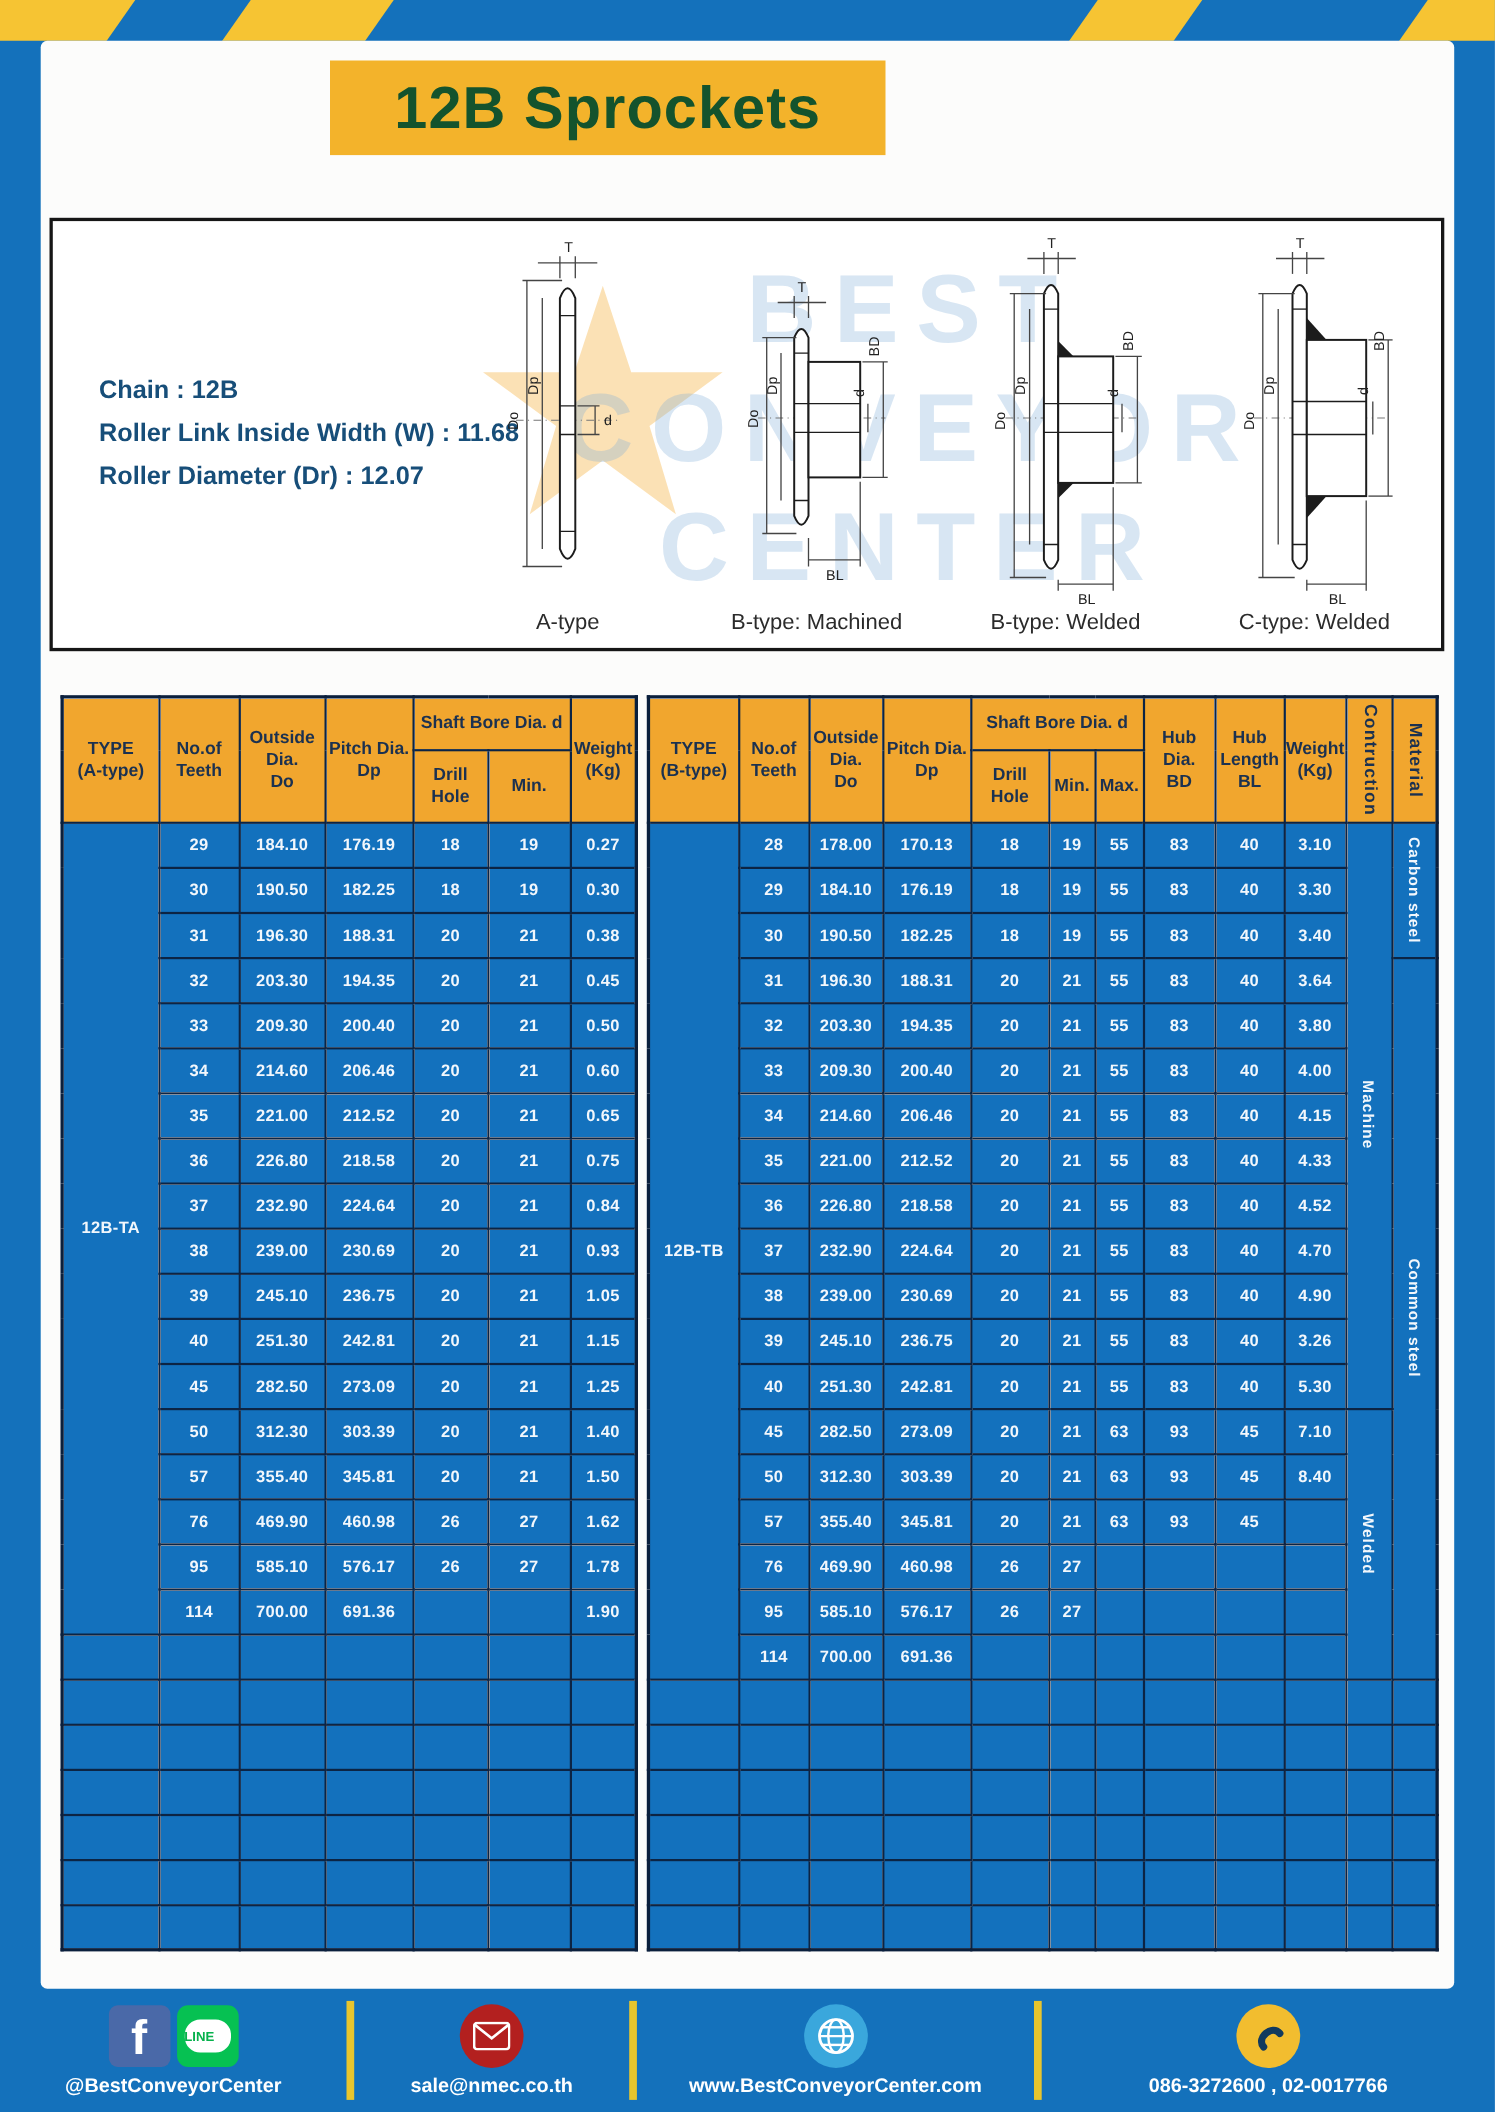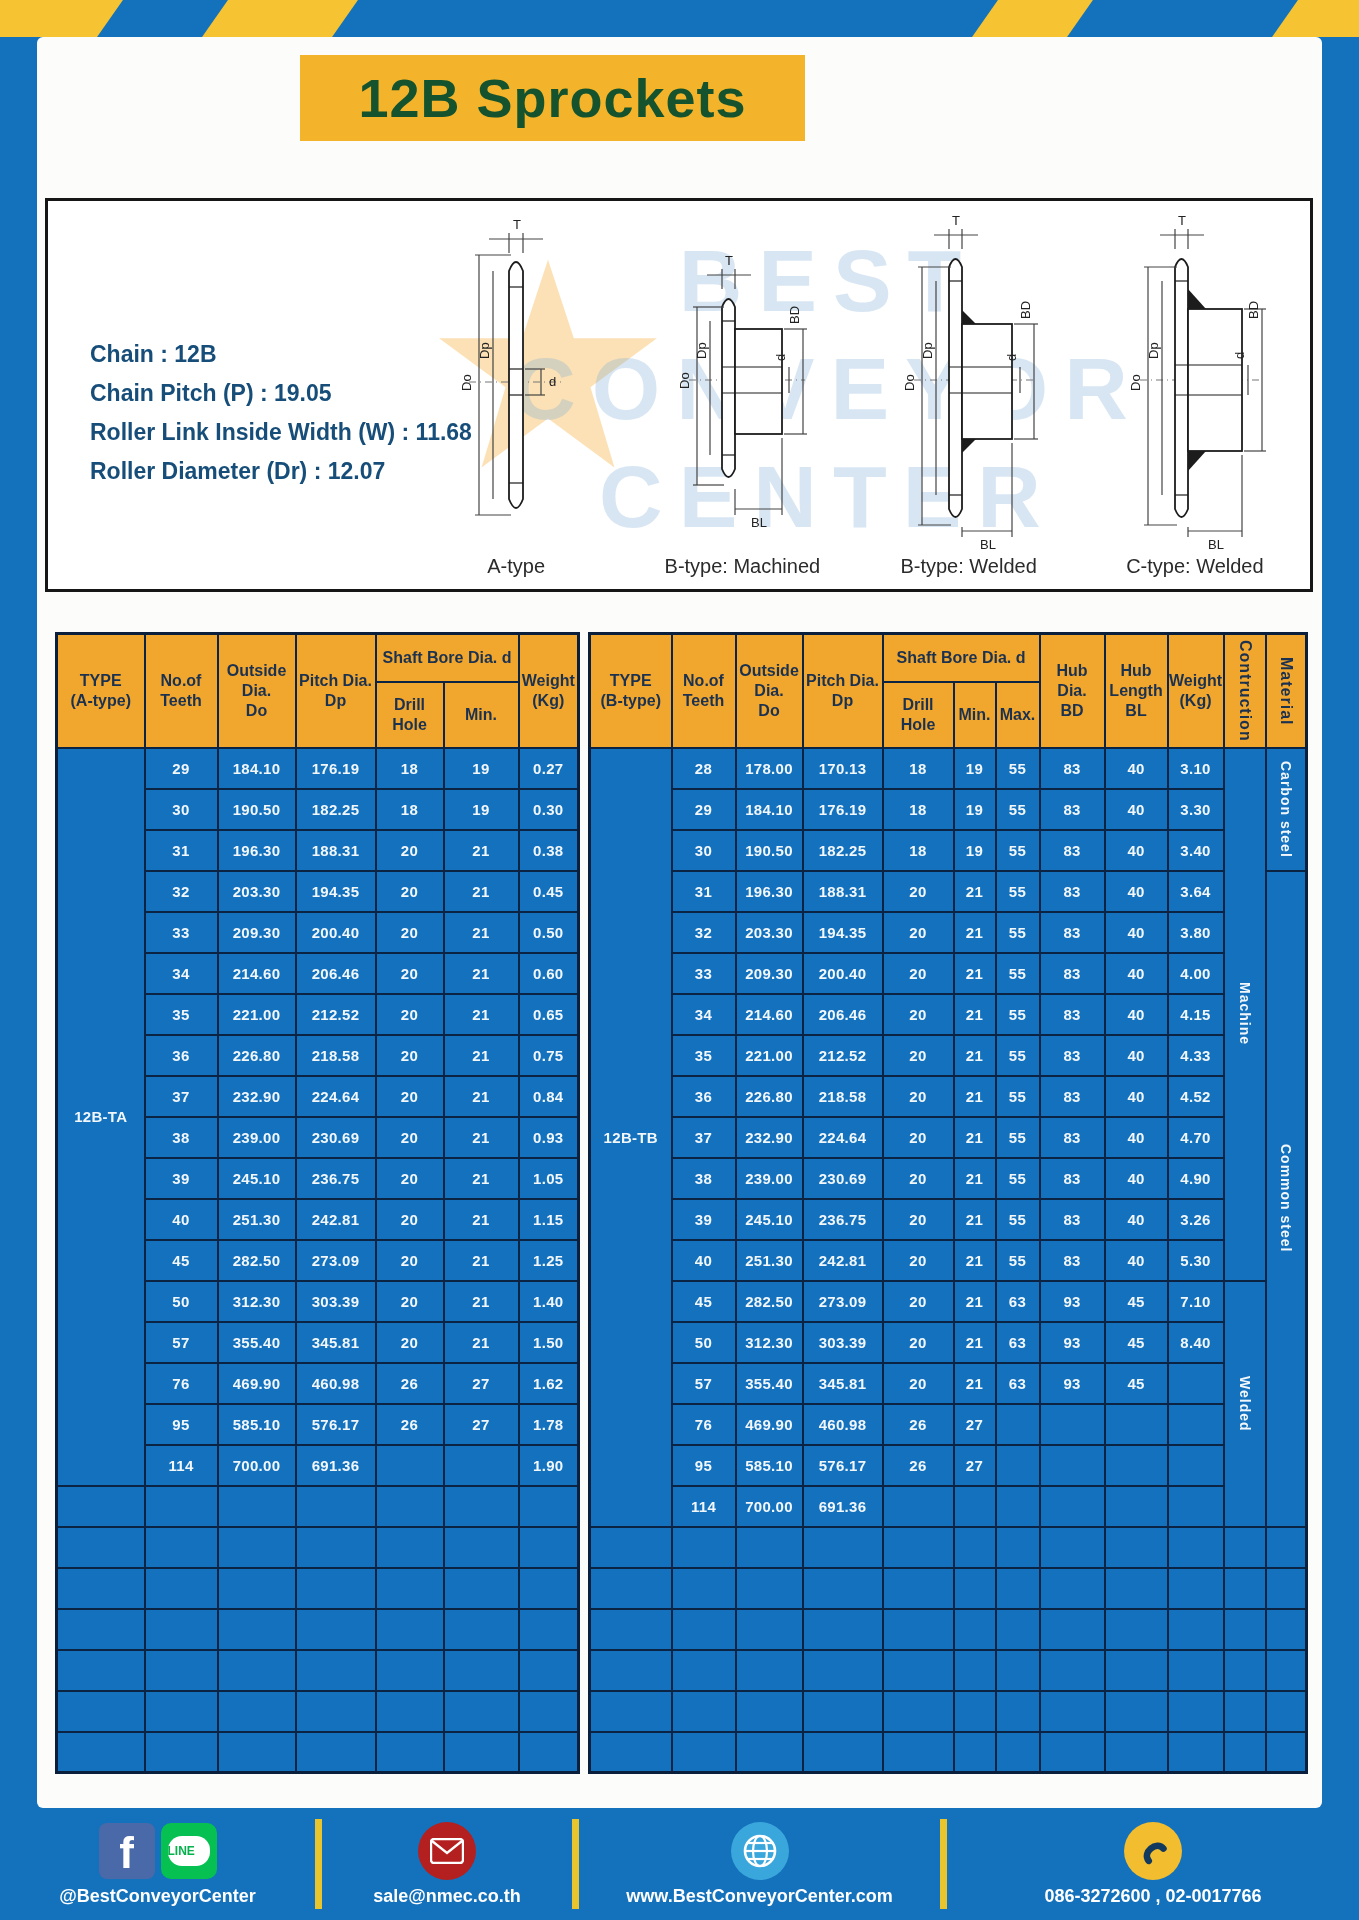--- a/index.html
+++ b/index.html
@@ -83,21 +83,20 @@
     <polygon points="130,10 158,95 248,95 176,148 202,235 130,182 58,235 84,148 12,95 102,95" fill="#f5a623"></polygon>
   </svg>
   <div class="watermark">
     <div>BEST</div>
     <div>CONVEYOR</div>
     <div>CENTER</div>
   </div>
 
   <div class="specs">
     <div>Chain  :  12B</div>
-    <div>Chain Pitch (P)  :  19.05</div>
     <div>Roller Link Inside Width (W) : 11.68</div>
     <div>Roller Diameter (Dr)  : 12.07</div>
   </div>
 
   <div class="diagrams">
 
     <div class="dia">
       <svg viewBox="0 0 150 344">
         <line class="cl" x1="28" y1="173" x2="122" y2="173"></line>
         <path class="profile" d="M68,290 L68,62 Q75,44 82,62 L82,290 Q75,308 68,290 Z"></path>

